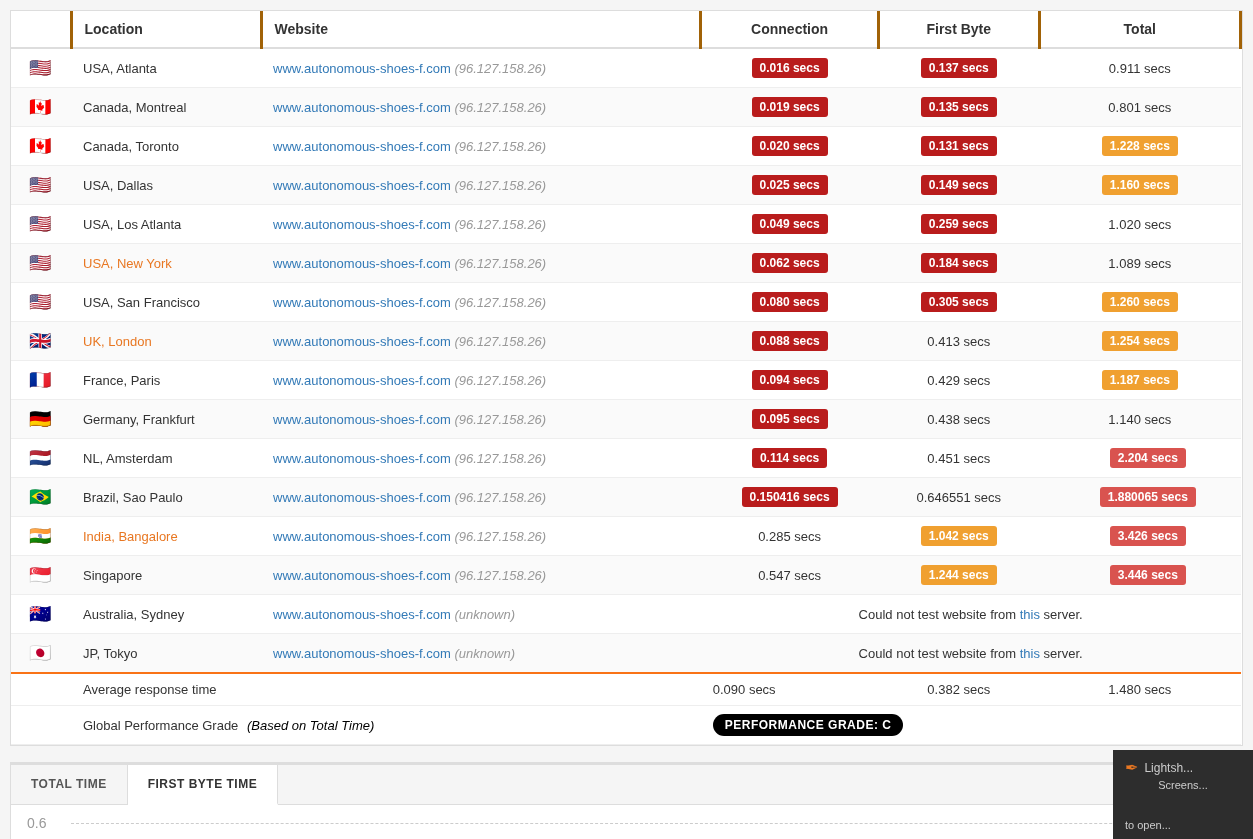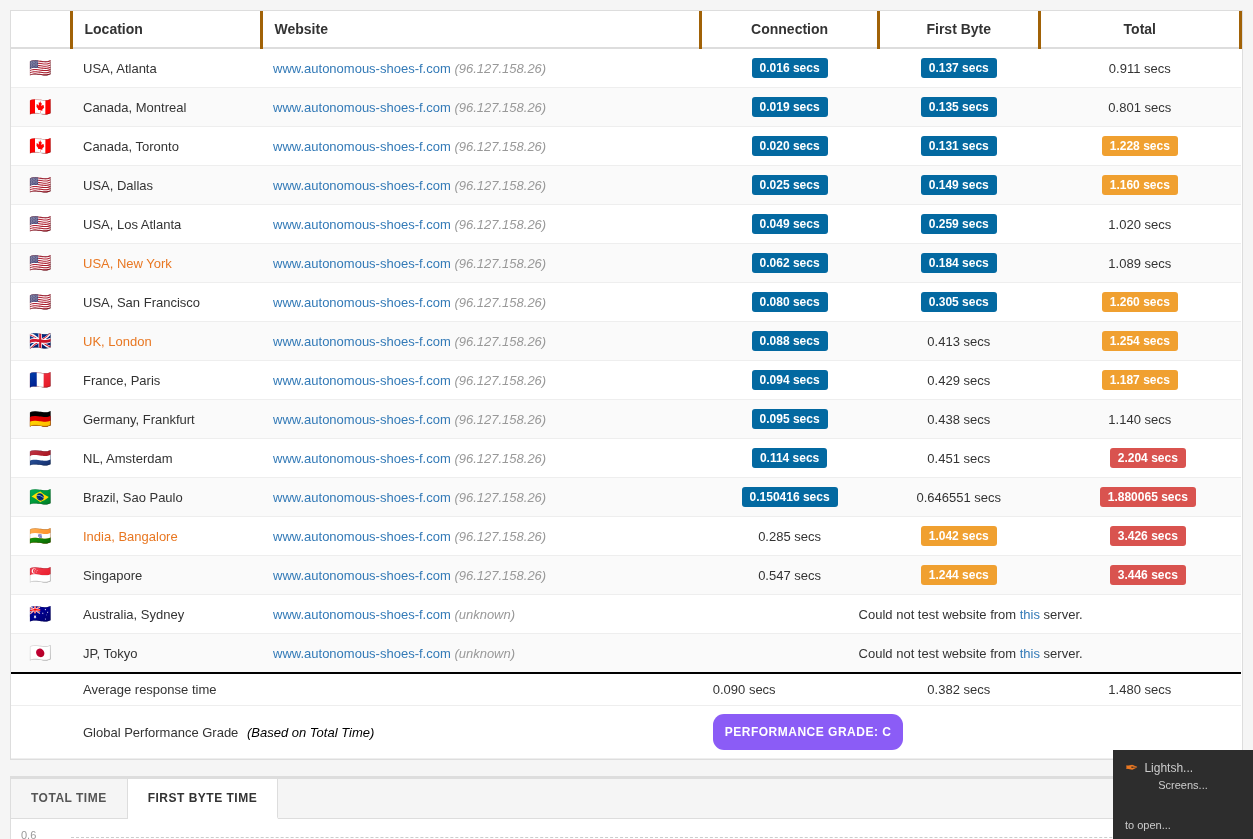--- a/index.html
+++ b/index.html
@@ -40,37 +40,37 @@
 
     .badge {
       display: inline-block;
       padding: 3px 8px;
       border-radius: 3px;
       color: #fff;
       font-size: 12px;
       font-weight: bold;
       white-space: nowrap;
     }
-    .badge-green { background: #0369a1; }
+    .badge-green { background: #b91c1c; }
     .badge-orange { background: #f0a030; }
     .badge-red { background: #d9534f; margin-left: 16px; }
 
     .plain-val { color: #333; }
 
     .could-not { color: #333; }
     .could-not .highlight { color: #337ab7; }
 
-    .avg-row td { font-weight: normal; background: #fff; border-top: 2px solid #000000; }
+    .avg-row td { font-weight: normal; background: #fff; border-top: 2px solid #f97316; }
     .grade-row td { background: #fff; }
 
     .perf-badge {
       display: inline-block;
-      background: #8b5cf6;
+      background: #000000;
       color: #fff;
-      padding: 11px 12px;
+      padding: 4px 12px;
       border-radius: 11px;
       font-size: 12px;
       font-weight: bold;
       letter-spacing: 0.5px;
     }
 
     
     .tabs-container {
       background: #fff;
       border: 1px solid #ddd;
@@ -284,21 +284,21 @@
         </tbody>
     </table>
   </div>
 
   <div class="tabs-container">
     <div class="tabs-nav">
       <div class="tab-item">TOTAL TIME</div>
       <div class="tab-item active">FIRST BYTE TIME</div>
     </div>
     <div class="chart-area">
-      <div style="position:absolute; left:10px; top:10px; font-size:11px; color:#999;">0.6</div>
+      <div style="position:absolute; left:16px; top:10px; font-size:14px; color:#999;">0.6</div>
       <div style="position:absolute; left:60px; top:18px; right:10px; height:1px; border-top:1px dashed #ccc;"></div>
 
     </div>
   </div>
 </div>
 
 <div class="lightshot-overlay">
   <div style="display:flex; align-items:center; gap:6px;">
     <span class="lightshot-icon">✒</span>
     <span>Lightsh...</span>

